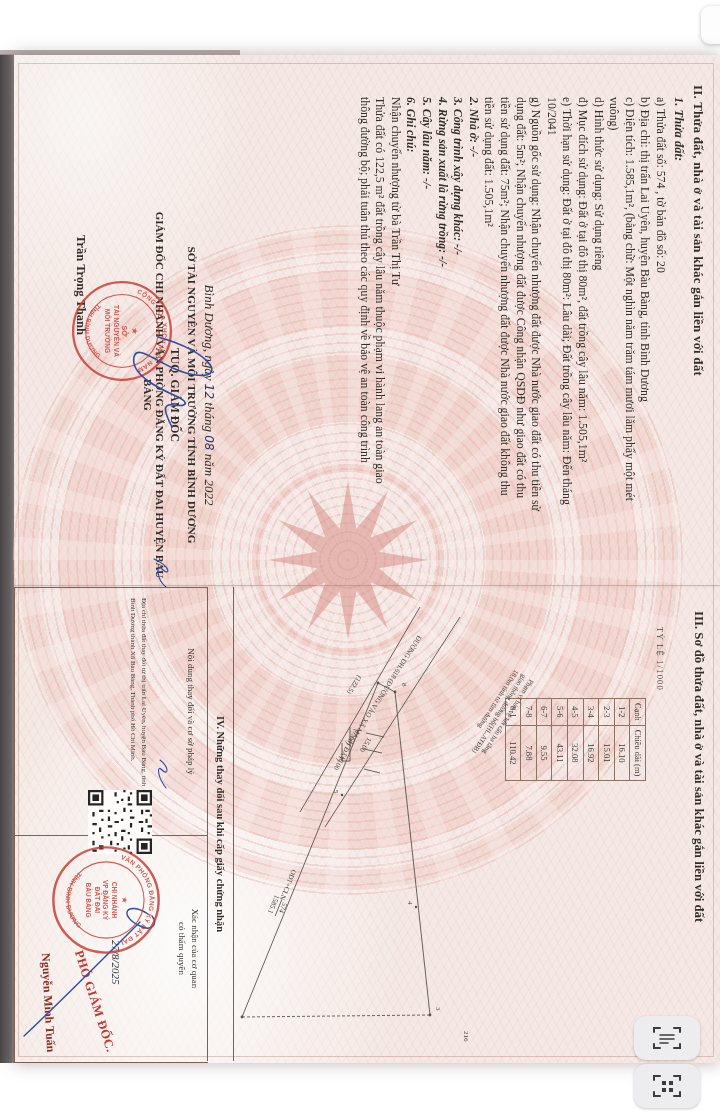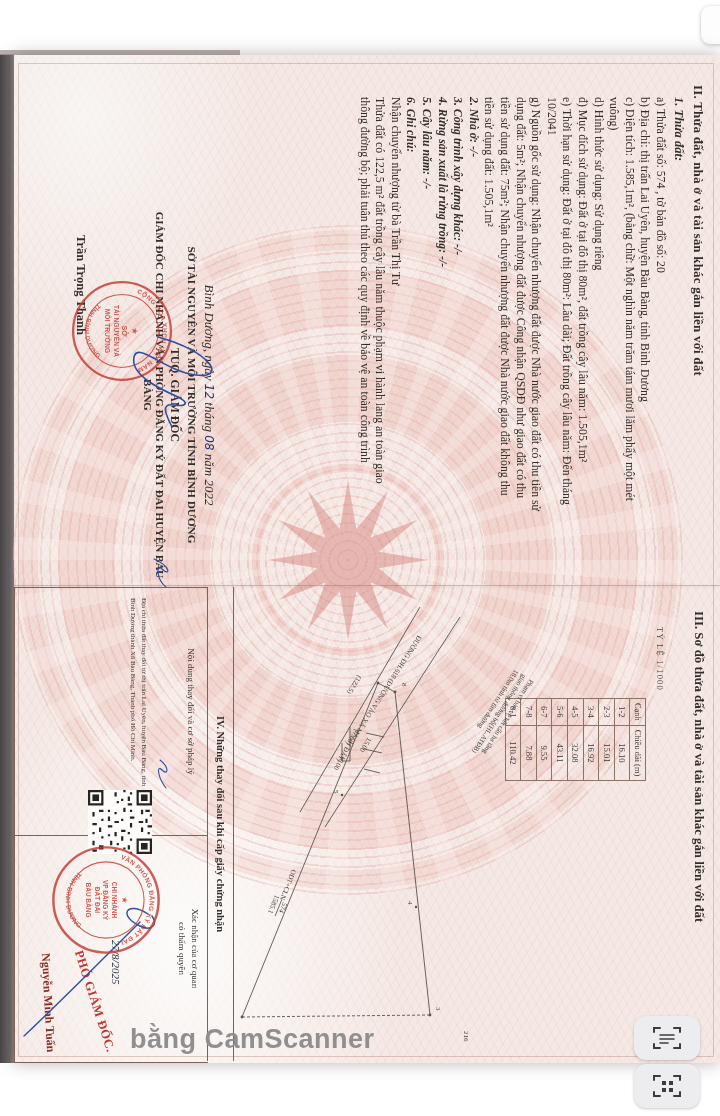--- a/index.html
+++ b/index.html
@@ -313,21 +313,20 @@
         </text>
         <text x="50" y="36" text-anchor="middle" font-size="7" fill="#c53b32">★</text>
         <text x="50" y="45" text-anchor="middle" font-family="Liberation Sans, sans-serif" font-size="5.8" font-weight="bold" fill="#c53b32">CHI NHÁNH</text>
         <text x="50" y="52.5" text-anchor="middle" font-family="Liberation Sans, sans-serif" font-size="5.8" font-weight="bold" fill="#c53b32">VP ĐĂNG KÝ</text>
         <text x="50" y="60" text-anchor="middle" font-family="Liberation Sans, sans-serif" font-size="5.8" font-weight="bold" fill="#c53b32">ĐẤT ĐAI</text>
         <text x="50" y="67.5" text-anchor="middle" font-family="Liberation Sans, sans-serif" font-size="5.8" font-weight="bold" fill="#c53b32">BÀU BÀNG</text>
       </svg>
     </div>
   </div>
 
-  <div id="watermark">bằng CamScanner</div>
 
   <div class="fab" id="fab-scan">
     <svg width="30" height="26" viewBox="0 0 30 26">
       <g fill="none" stroke="#3c3c3e" stroke-width="2" stroke-linecap="round">
         <path d="M2,7 V3 H8 M22,3 H28 V7 M28,19 V23 H22 M8,23 H2 V19"></path>
         <path d="M8,10 H22 M8,14 H22 M8,18 H16" stroke-width="1.6"></path>
       </g>
     </svg>
   </div>
   <div class="fab" id="fab-qr">

